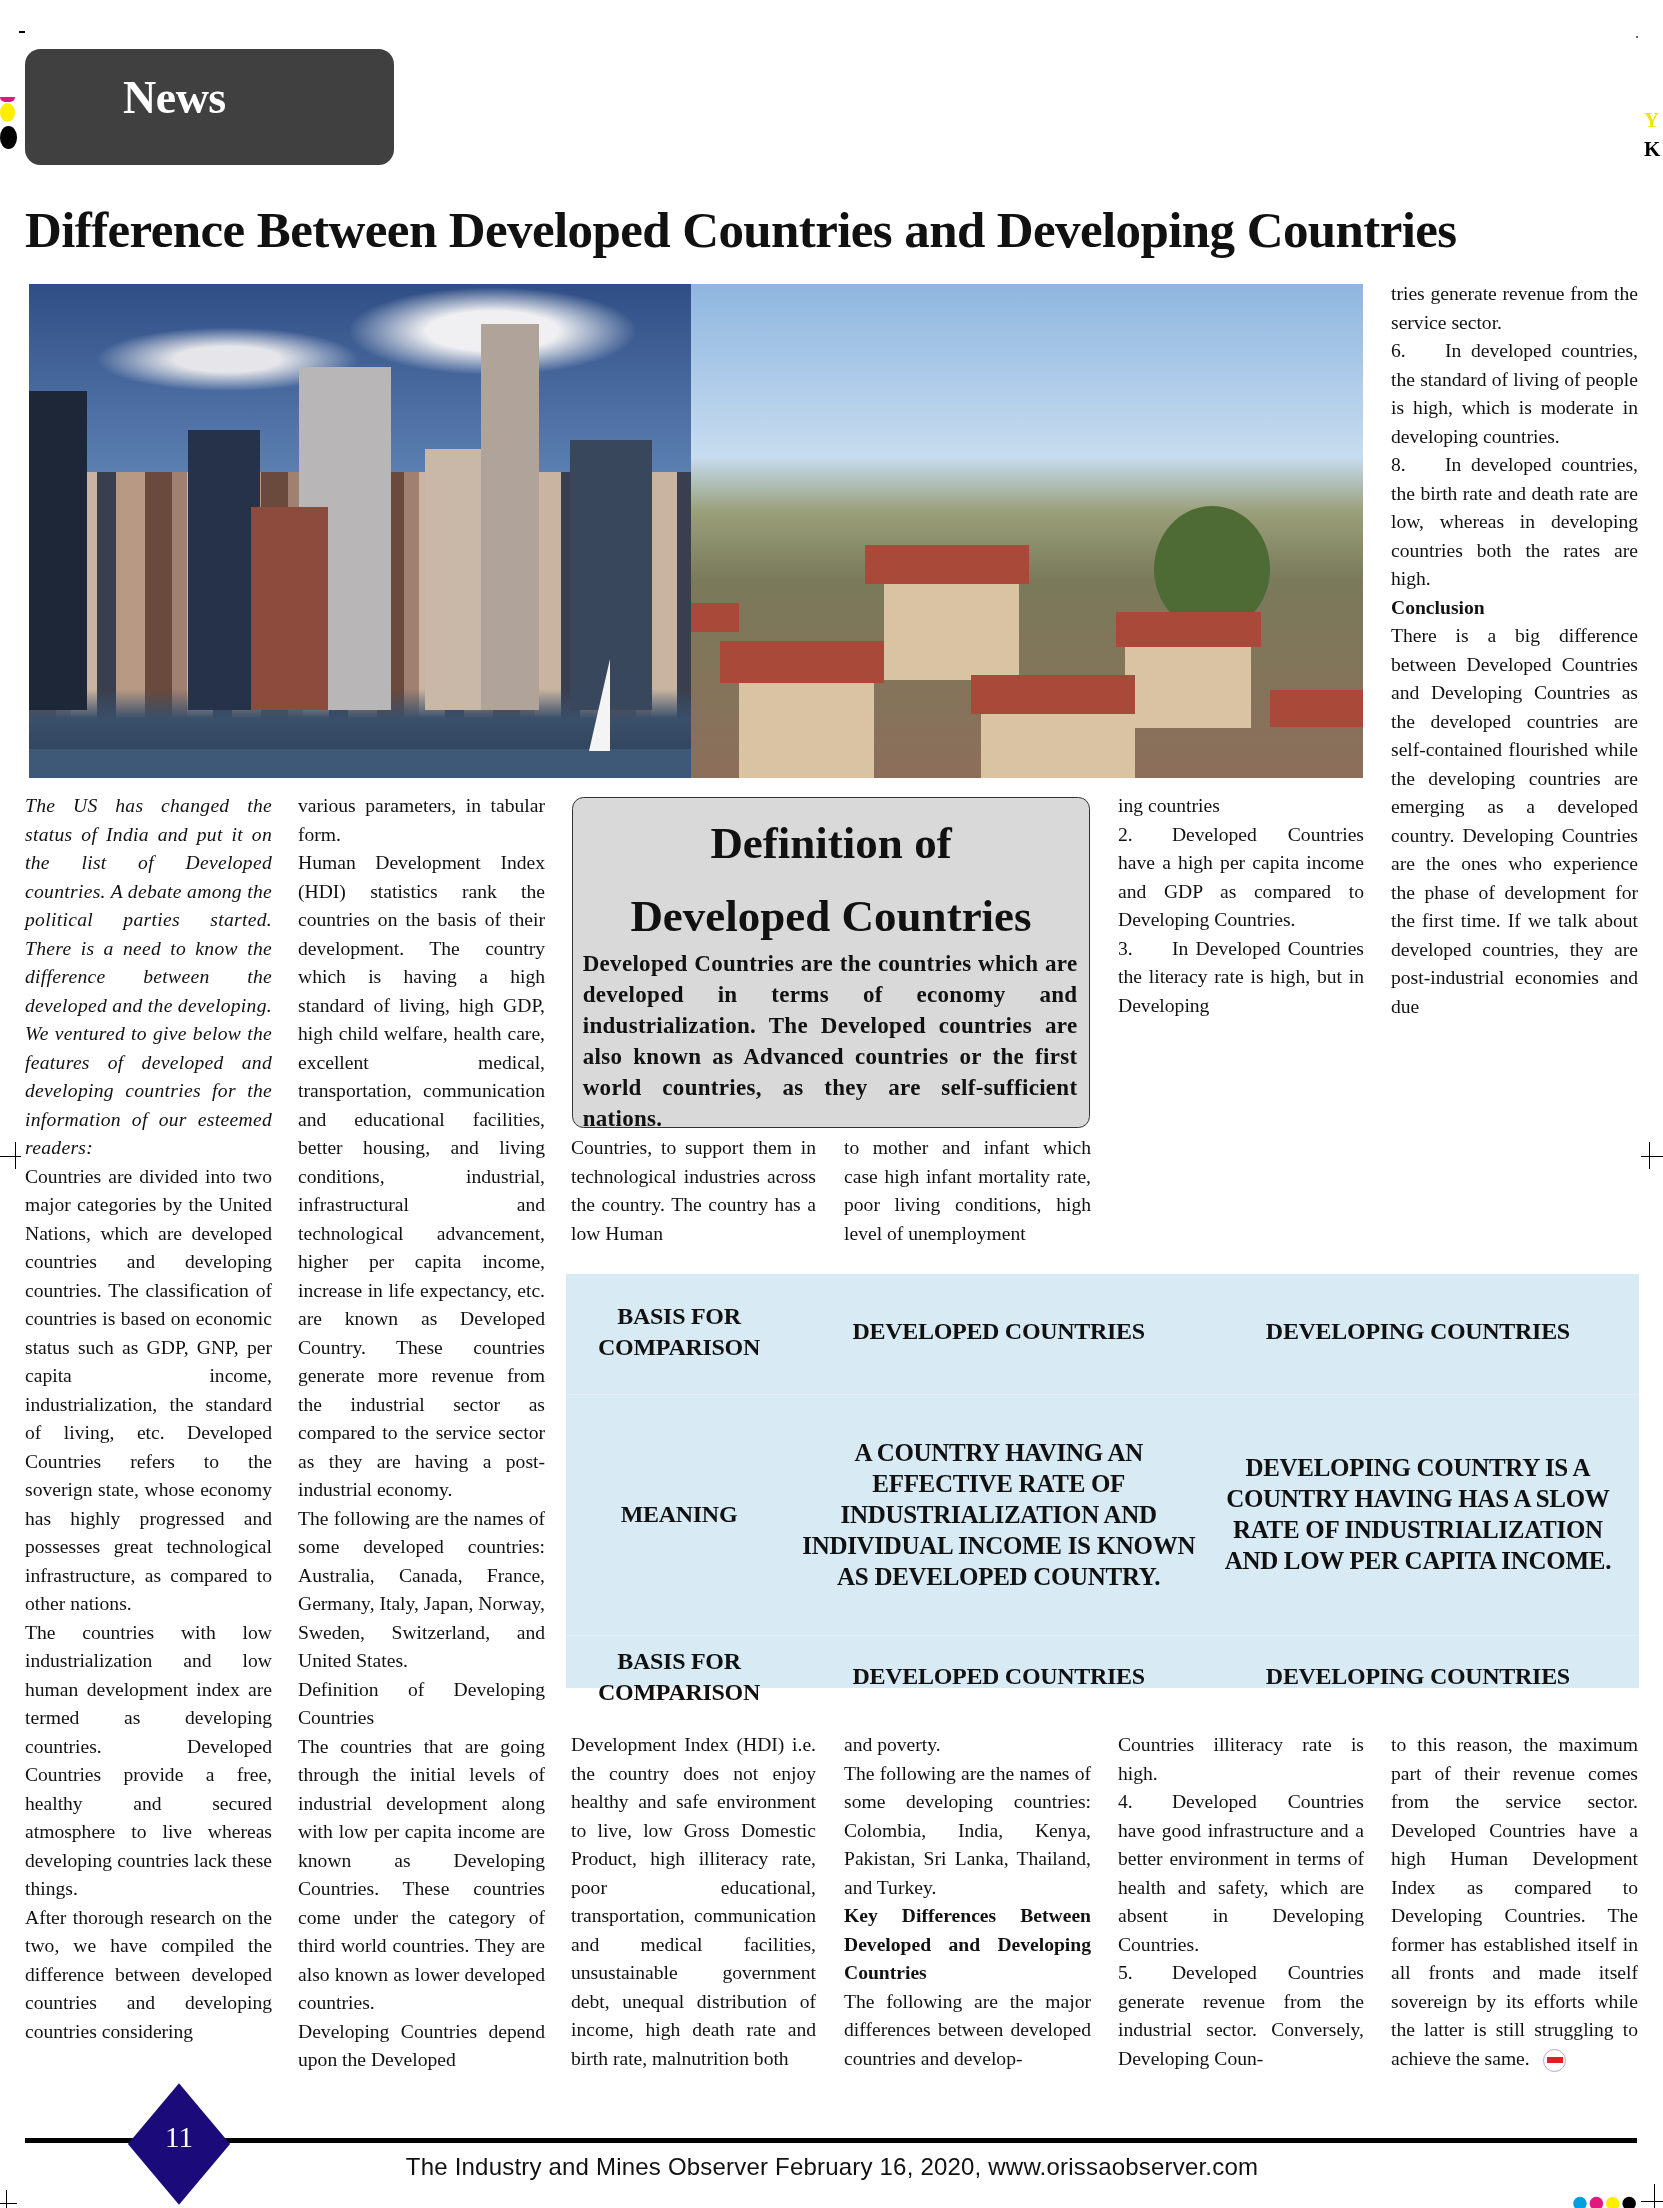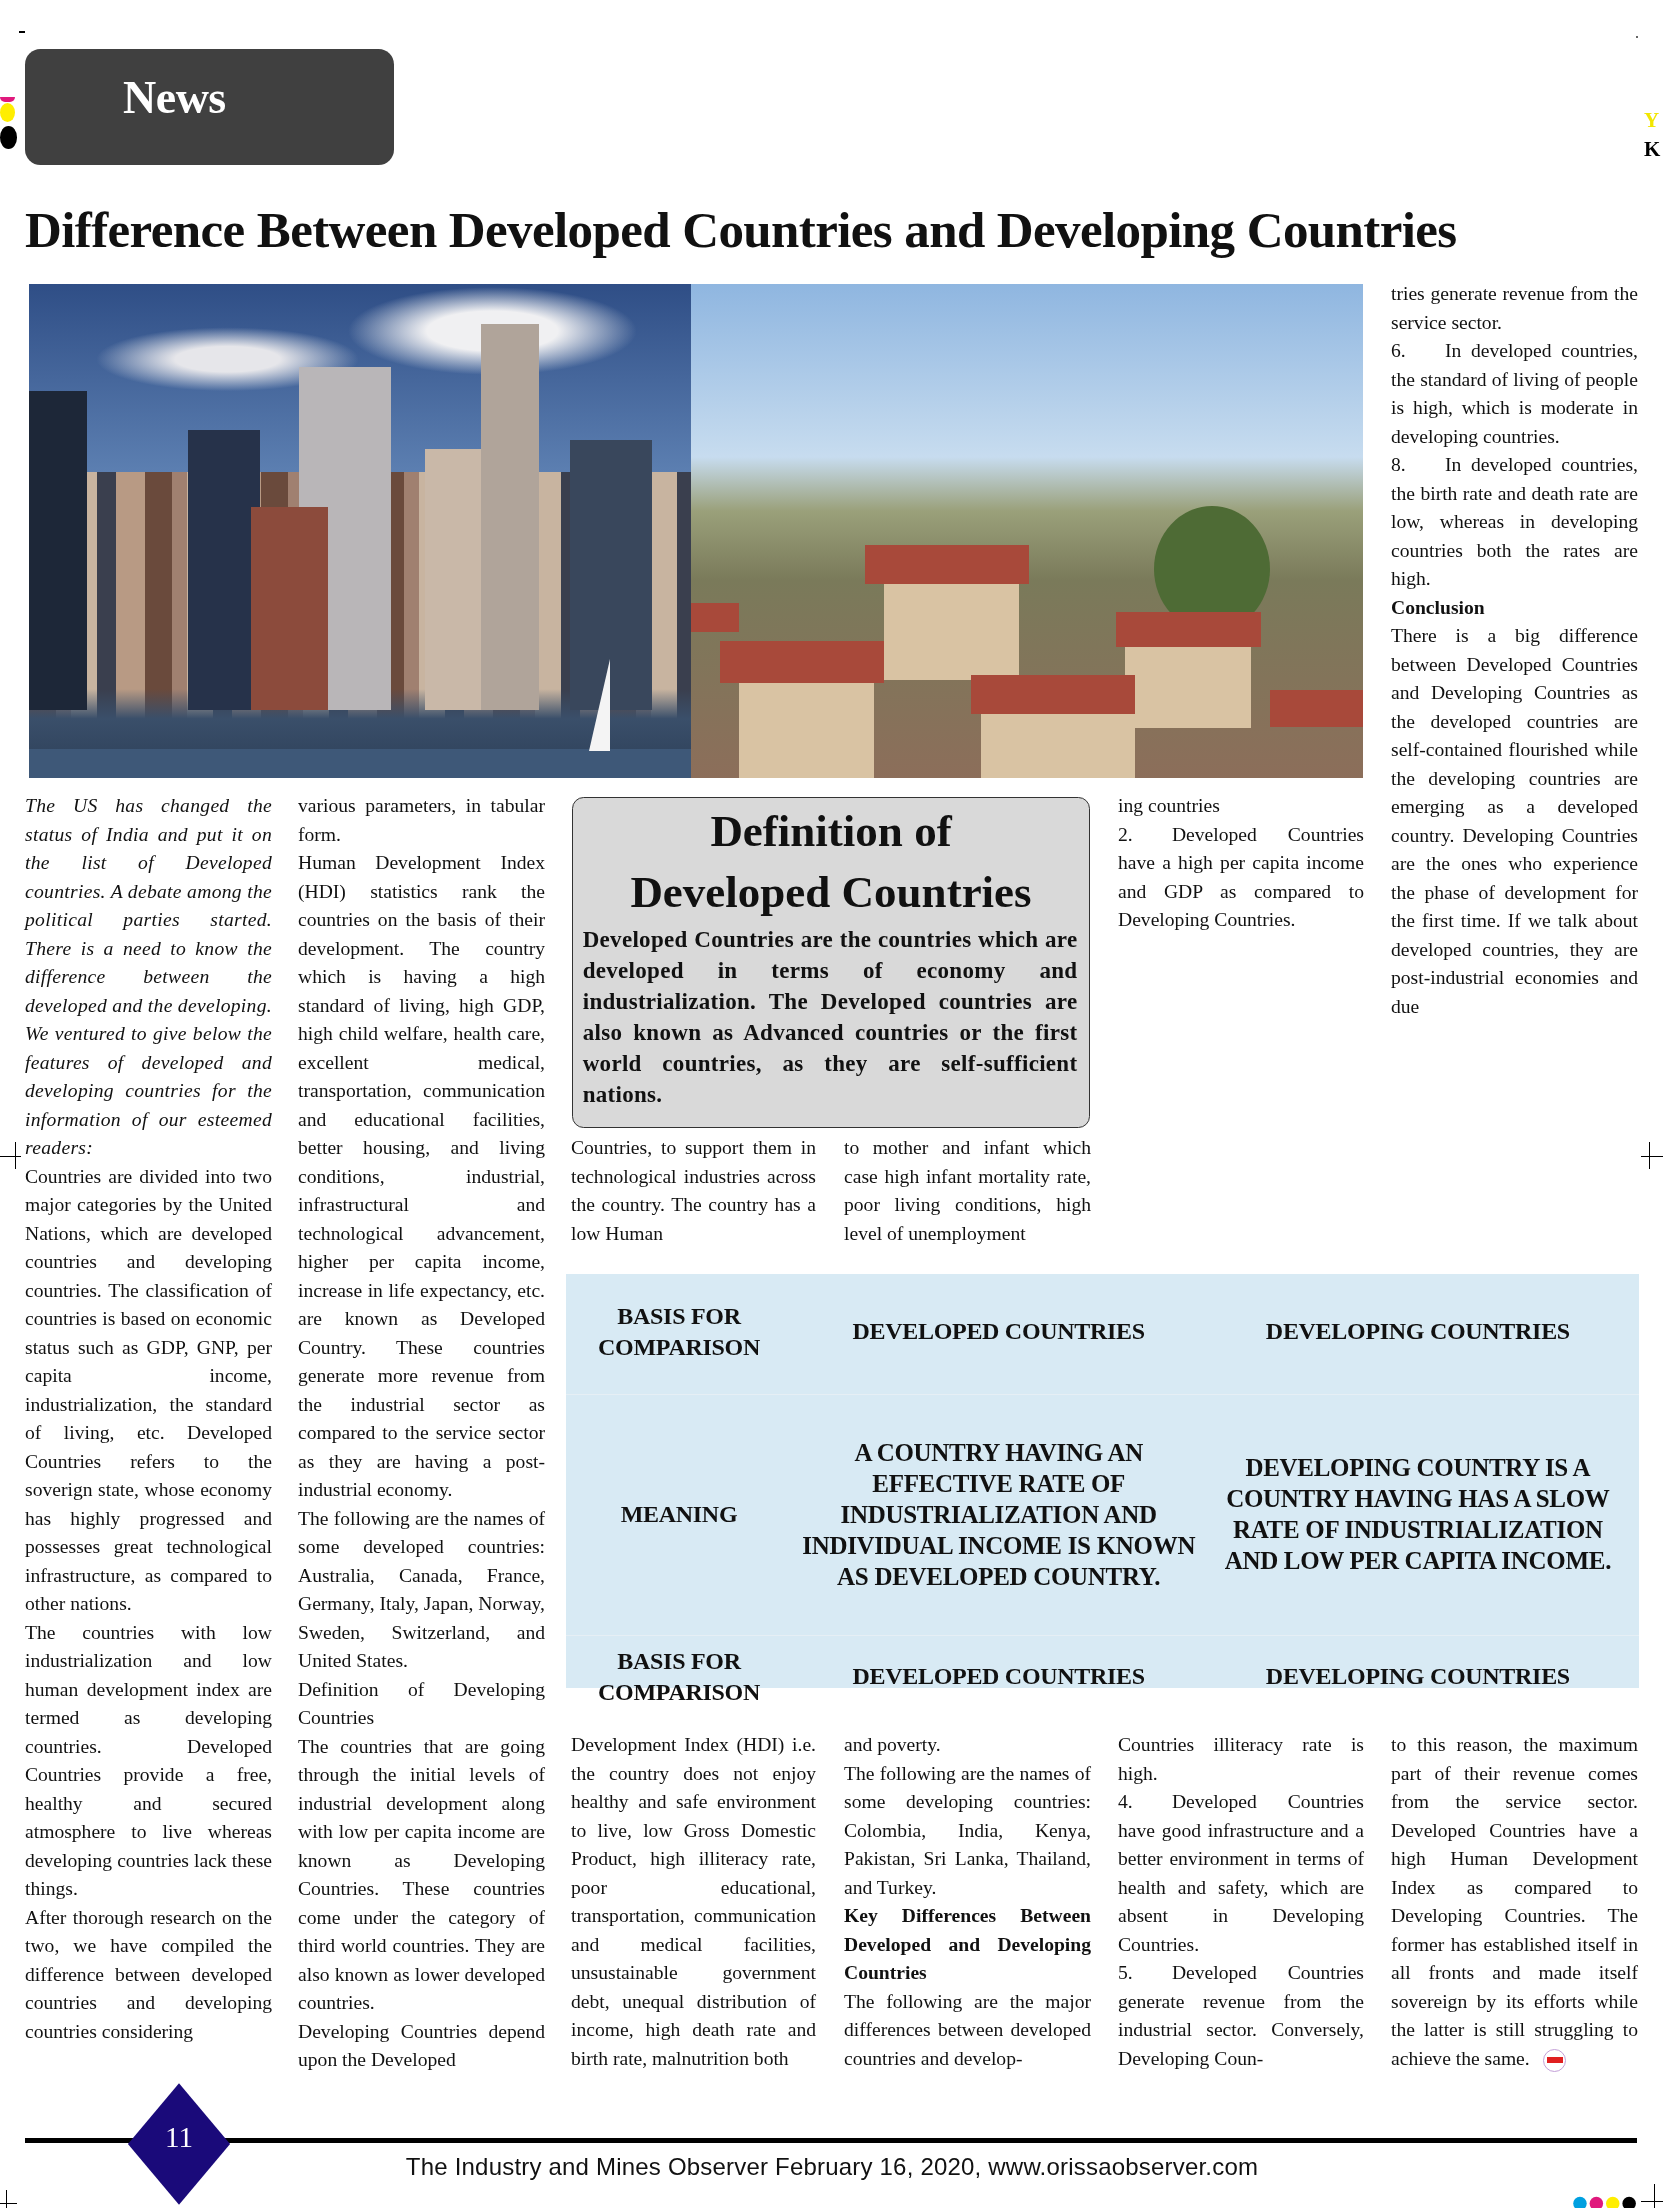--- a/index.html
+++ b/index.html
@@ -52,21 +52,21 @@
   .c6 { left:1391px; top:280px; width:247px; }
   .c3b { left:571px; top:1134px; width:245px; }
   .c4b { left:844px; top:1134px; width:247px; }
   .c3c { left:571px; top:1731px; width:245px; }
   .c4c { left:844px; top:1731px; width:247px; }
   .c5c { left:1118px; top:1731px; width:246px; }
   .c6c { left:1391px; top:1731px; width:247px; }
   
   .defbox { left:572px; top:797px; width:518px; height:331px; background:#d9d9d9;
             border:1.9px solid #333; border-radius:11.6px; box-sizing:border-box; }
-  .defbox h2 { margin:0; text-align:center; font-size:45px; line-height:56px; font-weight:bold; padding-top:5px; }
+  .defbox h2 { margin:0; text-align:center; font-size:45px; line-height:56px; font-weight:bold; padding-top:17px; }
   .defbox .body { margin:3.9px 11.6px 0 9.7px; font-size:23px; line-height:31px; font-weight:bold;
                   text-align:justify; letter-spacing:0.3px; }
   
   .cmp { left:566px; top:1274px; width:1073px; height:414px; background:#d8eaf4; }
   .cmp .row { position:absolute; left:0; width:100%; display:flex; align-items:center; }
   .cmp .r1 { top:0; height:115px; }
   .cmp .r2 { top:120px; height:238px; border-top:1.9px solid #e6eff5; }
   .cmp .r3 { top:361px; height:81px; border-top:1.9px solid #e6eff5; }
   .cmp .cell { font-weight:bold; text-align:center; font-size:24px; line-height:31px;
                font-family:"Liberation Serif", serif; letter-spacing:-0.3px; color:#111; }
@@ -153,20 +153,21 @@
 <div class="col c3b">
   <p>Countries, to support them in technological industries across the country. The country has a low Human</p>
 </div>
 <div class="col c4b">
   <p>to mother and infant which case high infant mortality rate, poor living conditions, high level of unemployment</p>
 </div>
 
 <div class="col c5">
   <p>ing countries</p>
   <p>2.  Developed Countries have a high per capita income and GDP as compared to Developing Countries.</p>
+  <p>3.  In Developed Countries the literacy rate is high, but in Developing</p>
 </div>
 
 <div class="col c6">
   <p>tries generate revenue from the service sector.</p>
   <p>6.  In developed countries, the standard of living of people is high, which is moderate in developing countries.</p>
   <p>8.  In developed countries, the birth rate and death rate are low, whereas in developing countries both the rates are high.</p>
   <p><b>Conclusion</b></p>
   <p>There is a big difference between Developed Countries and Developing Countries as the developed countries are self-contained flourished while the developing countries are emerging as a developed country. Developing Countries are the ones who experience the phase of development for the first time. If we talk about developed countries, they are post-industrial economies and due</p>
 </div>
 

